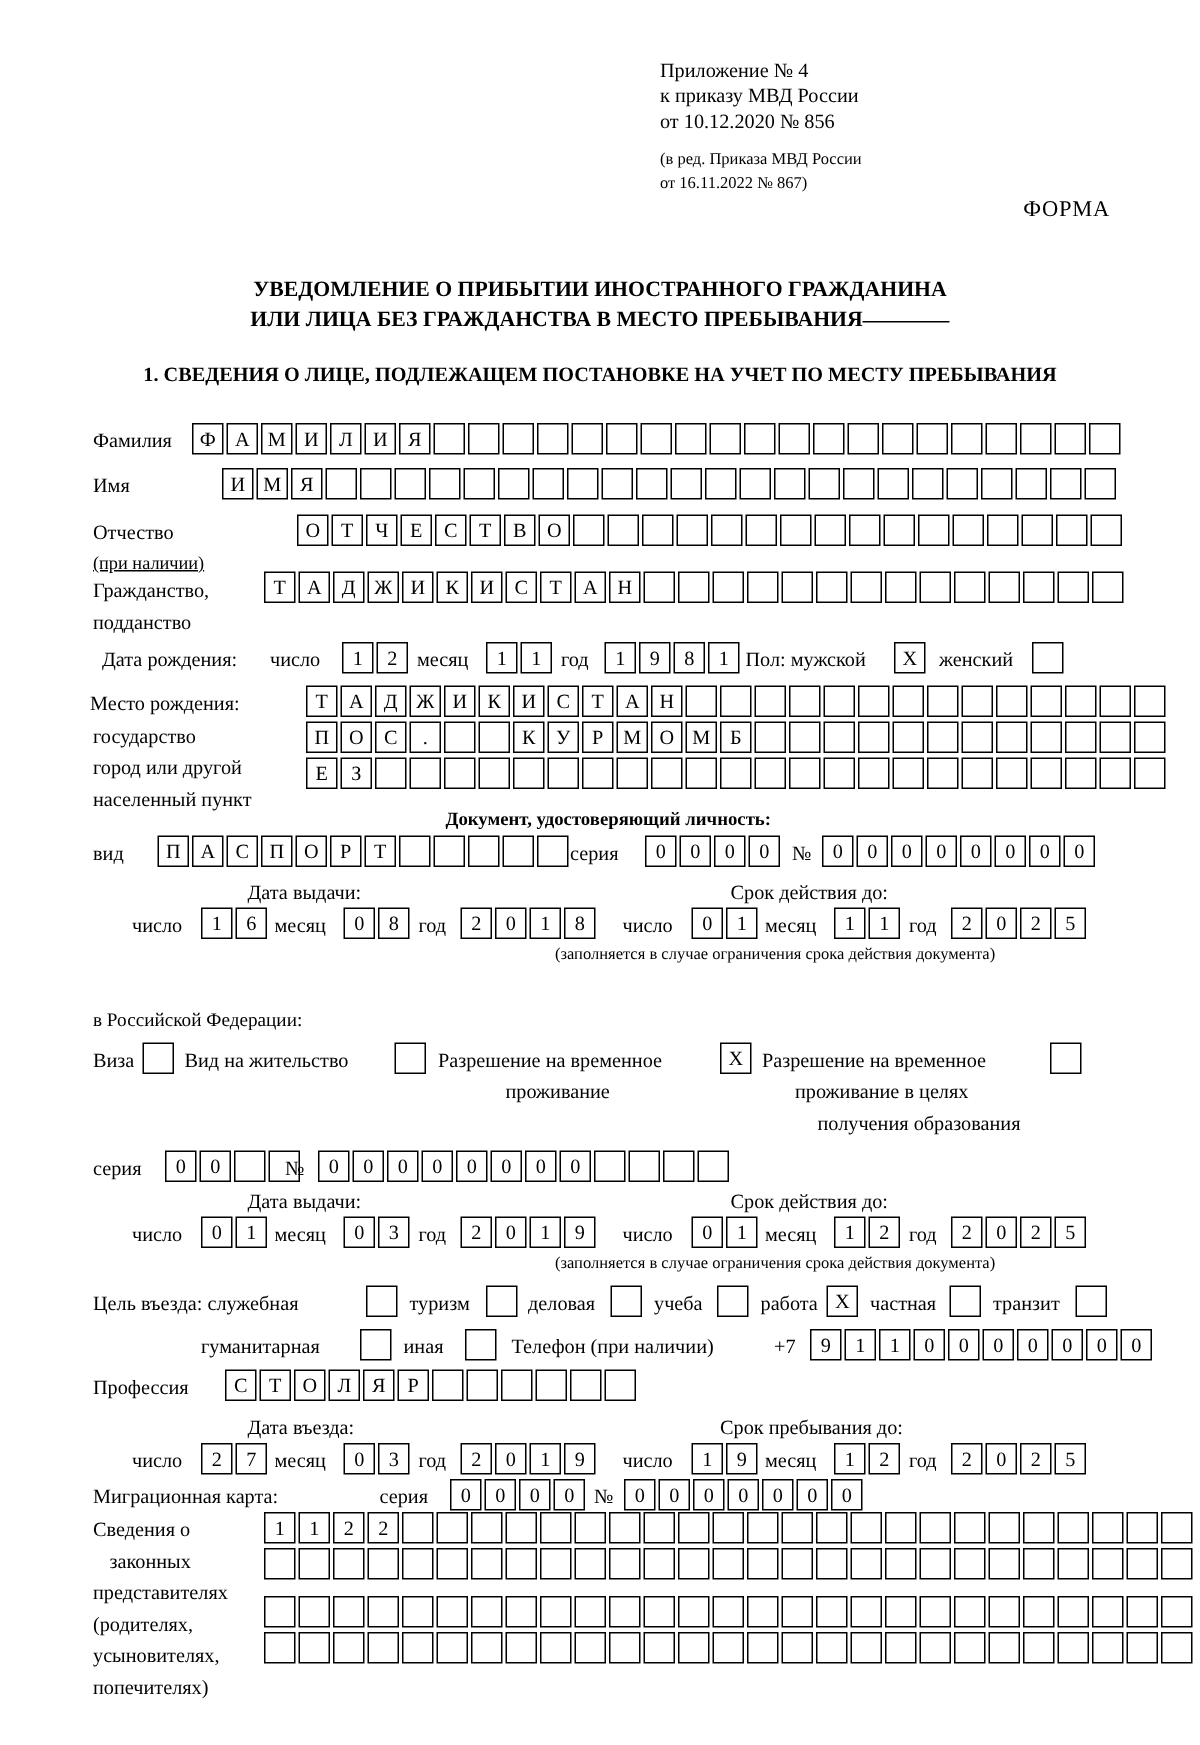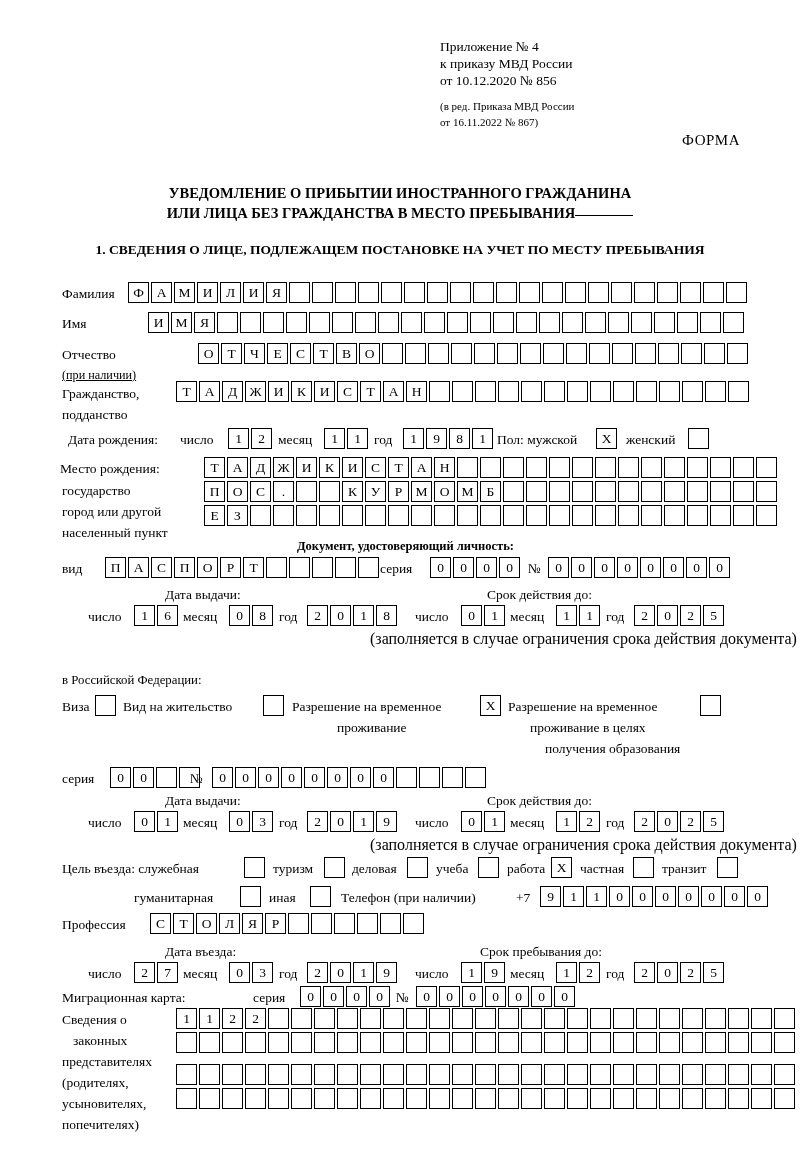--- a/index.html
+++ b/index.html
@@ -99,21 +99,21 @@
     width: 21px;
     height: 21px;
     border: 1px solid #000;
     box-sizing: border-box;
     font-size: 13.5px;
     line-height: 19px;
     text-align: center;
   }
   .note {
     position: absolute;
-    font-size: 16px;
+    font-size: 11px;
   }
 </style>
 </head>
 <body>
 
 <div class="page">
 
   <div class="hdr">
     <div>Приложение № 4</div>
     <div>к приказу МВД России</div>

